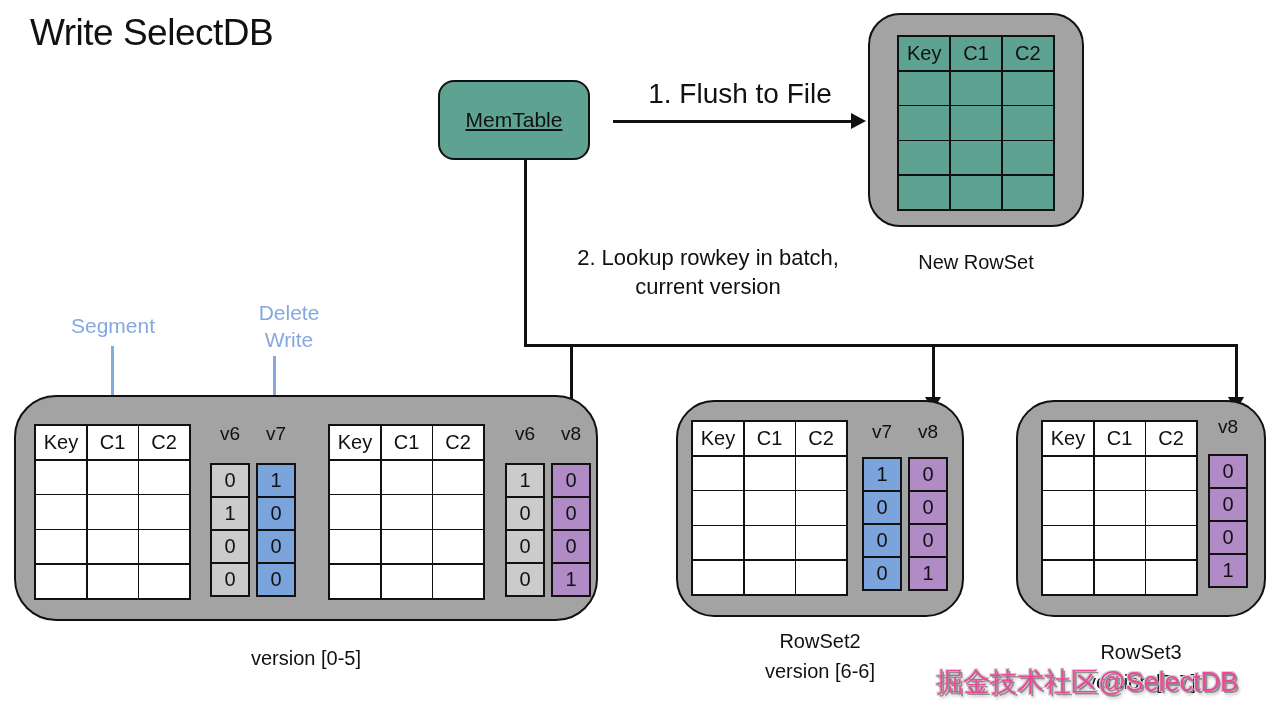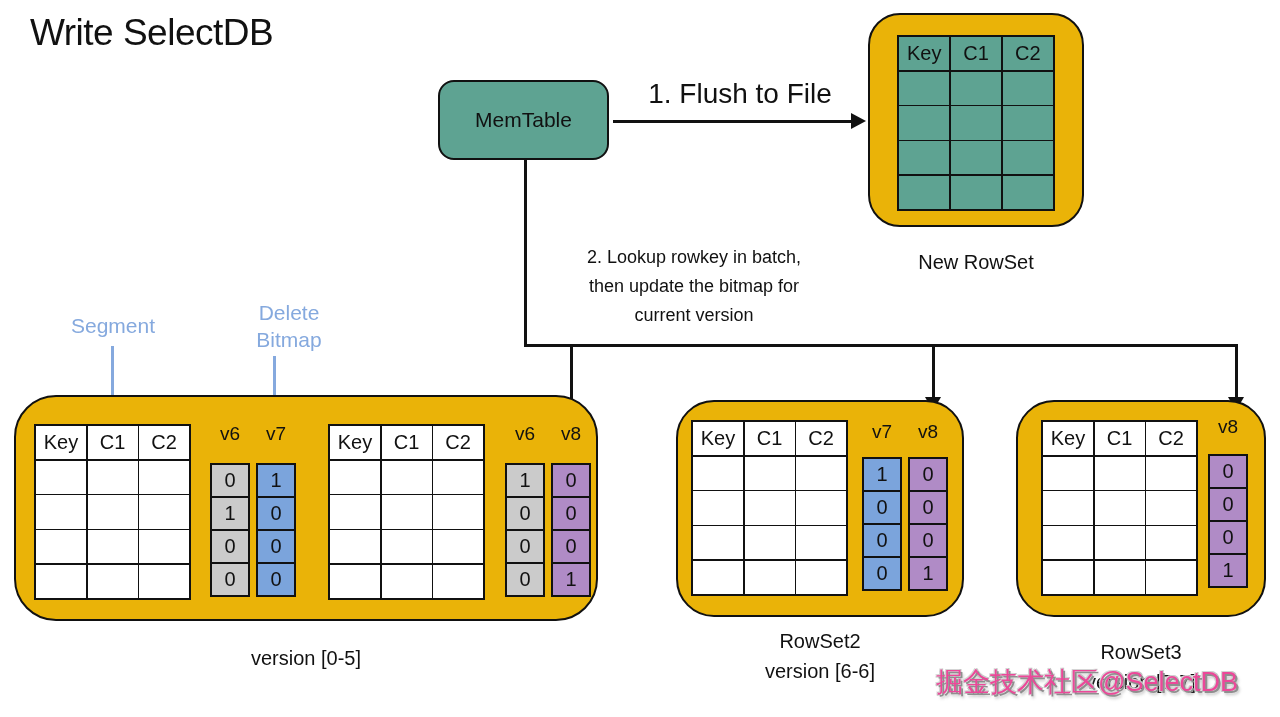--- a/index.html
+++ b/index.html
@@ -1,43 +1,43 @@
 <!DOCTYPE html>
 <html><head>
 <meta charset="utf-8">
 <style>
   html,body{margin:0;padding:0;background:#fff;}
   .canvas{position:relative;width:1280px;height:717px;background:#ffffff;overflow:hidden;
           font-family:"Liberation Sans",sans-serif;color:#111;}
   .abs{position:absolute;}
   .title{left:30px;top:12px;font-size:37px;letter-spacing:-0.5px;}
-  .node{left:438px;top:80px;width:171px;height:80px;background:#5ea392;border:2.5px solid #111;
-        border-radius:16px;display:flex;align-items:center;justify-content:center;font-size:21px;box-sizing:border-box;}
+  .node{left:438px;top:80px;width:152px;height:80px;background:#5ea392;border:2.5px solid #111;
+        border-radius:16px;display:flex;align-items:center;justify-content:center;font-size:21px;box-sizing:border-box;text-decoration:underline;}
   .hline{position:absolute;background:#111;height:2.5px;}
   .vline{position:absolute;background:#111;width:2.5px;}
   .bline{background:#85a9de;}
   .ar{position:absolute;width:0;height:0;}
   .ar.right{border-top:8px solid transparent;border-bottom:8px solid transparent;border-left:15px solid #111;}
   .ar.down{border-left:8px solid transparent;border-right:8px solid transparent;border-top:14px solid #111;}
   .ar.bdown{border-left:7px solid transparent;border-right:7px solid transparent;border-top:13px solid #85a9de;}
   .lbl{font-size:28px;text-align:center;}
   .bluelbl{color:#85a9de;font-size:21px;text-align:center;line-height:27px;}
-  .rbox{position:absolute;background:#eab308;border:2.5px solid #111;box-sizing:border-box;padding-left:12px;}
+  .rbox{position:absolute;background:#a3a3a3;border:2.5px solid #111;box-sizing:border-box;padding-left:12px;}
   .tbl{position:absolute;display:grid;grid-template-columns:repeat(3,1fr);grid-template-rows:repeat(5,1fr);
        gap:1.5px;background:#111;border:2px solid #111;box-sizing:border-box;}
   .tbl .c{background:#fff;display:flex;align-items:center;justify-content:center;font-size:20px;}
   .tbl.teal .c{background:#5ea392;}
   .bitlabel{position:absolute;width:40px;text-align:center;font-size:19px;}
   .bitcol{position:absolute;display:flex;flex-direction:column;}
   .bc{width:36px;height:31px;border:2px solid #111;margin-top:-2px;display:flex;align-items:center;
       justify-content:center;font-size:20px;}
   .bc:first-child{margin-top:0;}
   .gray{background:#cbcbcb;}  .blue{background:#7ba4dc;}  .purple{background:#b08bc6;}
   .caption{position:absolute;text-align:center;font-size:20px;line-height:30px;}
-  .step2{left:548px;top:243px;width:292px;text-align:center;font-size:18px;line-height:29px;}
+  .step2{left:562px;top:243px;width:292px;text-align:center;font-size:22px;line-height:29px;}
   .watermark{left:936px;top:664px;font-size:27px;white-space:nowrap;color:#ec4899;
              text-shadow:2px 2px 0 #8f8f8f,-1px -1px 0 #d4d4d4,1px -1px 0 #c4c4c4,-1px 1px 0 #c4c4c4,3px 4px 3px rgba(120,120,120,.45);}
 </style>
 </head>
 <body>
 
 <div class="canvas">
 
   <div class="abs title">Write SelectDB</div>
 
@@ -67,40 +67,39 @@
         <div class="c"></div>
         <div class="c"></div>
     </div>
   </div>
   <div class="caption" style="left:868px;top:247px;width:216px;">
     <div>New RowSet</div>
   </div>
 
   <div class="abs step2">
     <div>2. Lookup rowkey in batch,</div>
-    <div>then update the bitmap for</div>
     <div>current version</div>
   </div>
 
   <div class="vline" style="left:524px;top:160px;height:186px;"></div>
   <div class="hline" style="left:524px;top:344px;width:714px;"></div>
   <div class="vline" style="left:570px;top:344px;height:65px;"></div>
   <div class="ar down" style="left:563px;top:407px;"></div>
   <div class="vline" style="left:932px;top:344px;height:55px;"></div>
   <div class="ar down" style="left:925px;top:397px;"></div>
   <div class="vline" style="left:1235px;top:344px;height:55px;"></div>
   <div class="ar down" style="left:1228px;top:397px;"></div>
 
   <div class="abs bluelbl" style="left:53px;top:312px;width:120px;">Segment</div>
   <div class="vline bline" style="left:111px;top:346px;height:62px;"></div>
   <div class="ar bdown" style="left:105px;top:406px;"></div>
 
   <div class="abs bluelbl" style="left:237px;top:299px;width:80px;margin-left:12px;">
     <div>Delete</div>
-    <div>Bitmap</div>
+    <div>Write</div>
   </div>
   <div class="vline bline" style="left:273px;top:356px;height:55px;"></div>
   <div class="ar bdown" style="left:267px;top:409px;"></div>
 
   <div class="rbox" style="left:14px;top:395px;width:584px;height:226px;border-radius:42px;">
     <div class="tbl" style="left:18px;top:27px;width:157px;height:176px;">
       <div class="c h">Key</div>
       <div class="c h">C1</div>
       <div class="c h">C2</div>
       <div class="c"></div>

